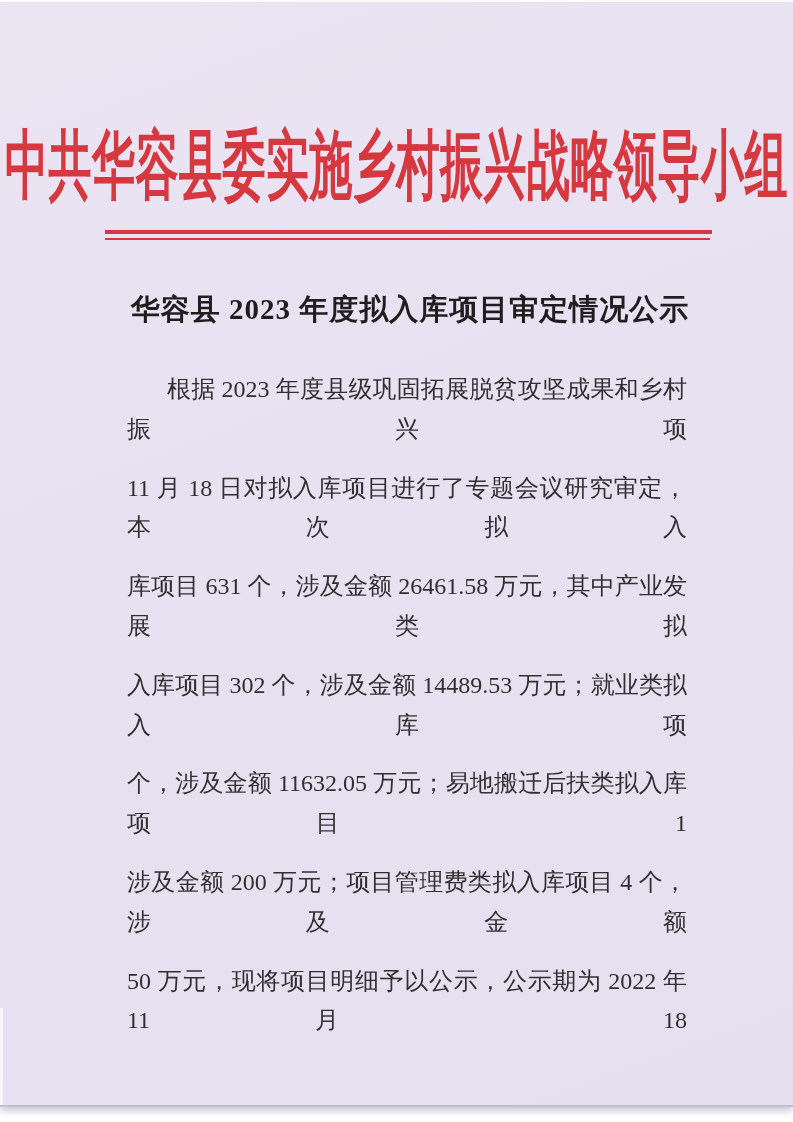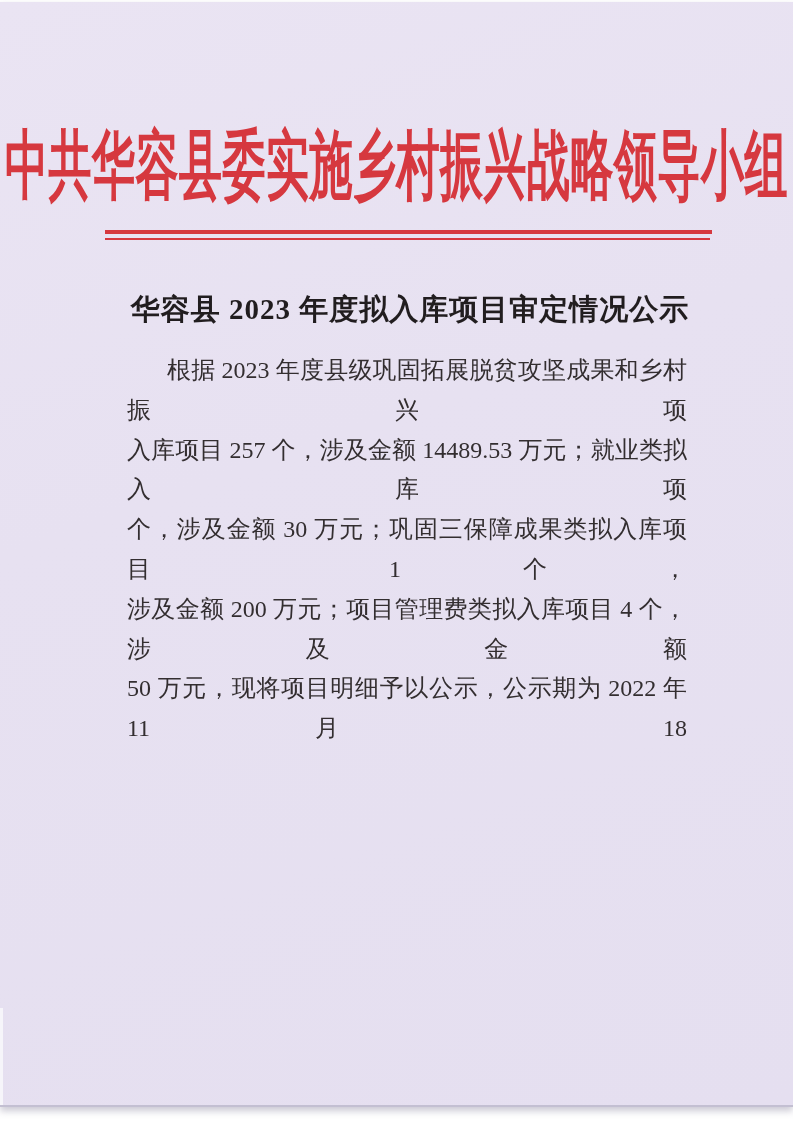--- a/index.html
+++ b/index.html
@@ -65,20 +65,21 @@
     font-size: 24px;
     line-height: 39.8px;
     color: #332e30;
   }
   .line { white-space: nowrap; }
   .line.just {
     white-space: normal;
     text-align: justify;
     text-align-last: justify;
     text-justify: inter-character;
+    margin-top: 19px;
   }
   .line.indent-first { text-indent: 40px; }
 </style>
 </head>
 <body>
 
 <div class="canvas">
 
   <div class="paper"></div>
 
@@ -86,20 +87,22 @@
 
   <div class="letterhead" style="color:#d6383f;">中共华容县委实施乡村振兴战略领导小组</div>
 
   <div class="rule-thick" style="background:#d6383f;"></div>
   <div class="rule-thin" style="background:#d6383f;"></div>
 
   <div class="doc-title">华容县 2023 年度拟入库项目审定情况公示</div>
 
   <div class="body-block">
     <div class="line just indent-first">根据 2023 年度县级巩固拓展脱贫攻坚成果和乡村振兴项</div>
-    <div class="line just">入库项目 257 个，涉及金额 14489.53 万元；就业类拟入库项</div>
-    <div class="line just">个，涉及金额 30 万元；巩固三保障成果类拟入库项目 1 个，</div>
+    <div class="line just">11 月 18 日对拟入库项目进行了专题会议研究审定，本次拟入</div>
+    <div class="line just">库项目 631 个，涉及金额 26461.58 万元，其中产业发展类拟</div>
+    <div class="line just">入库项目 302 个，涉及金额 14489.53 万元；就业类拟入库项</div>
+    <div class="line just">个，涉及金额 11632.05 万元；易地搬迁后扶类拟入库项目 1</div>
     <div class="line just">涉及金额 200 万元；项目管理费类拟入库项目 4 个，涉及金额</div>
     <div class="line just">50 万元，现将项目明细予以公示，公示期为 2022 年 11 月 18</div>
 
   </div>
 
 </div>
 
 </body></html>

